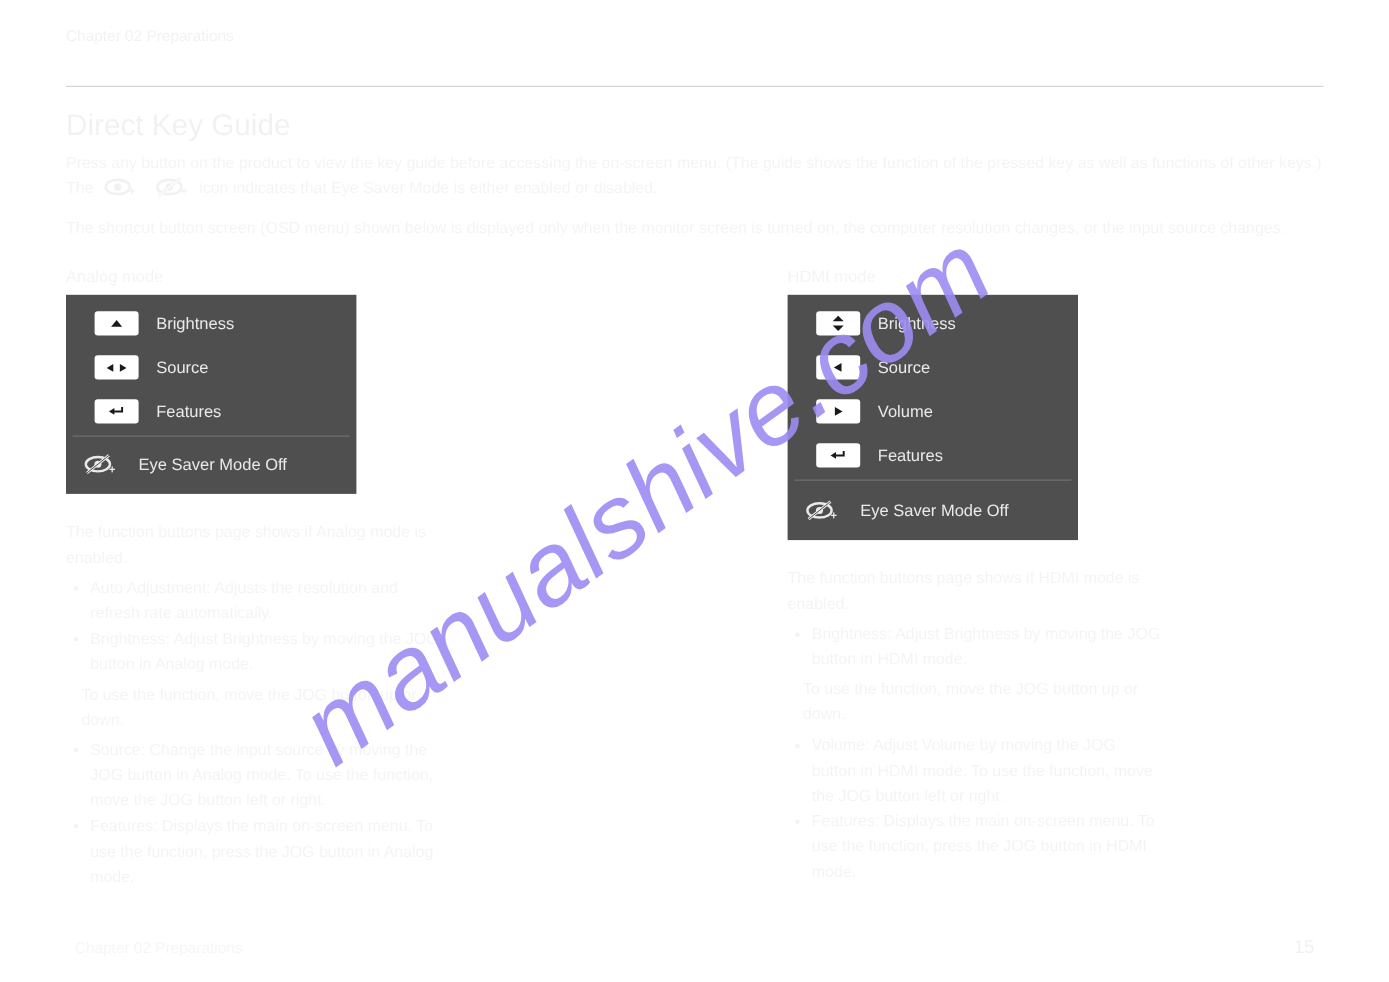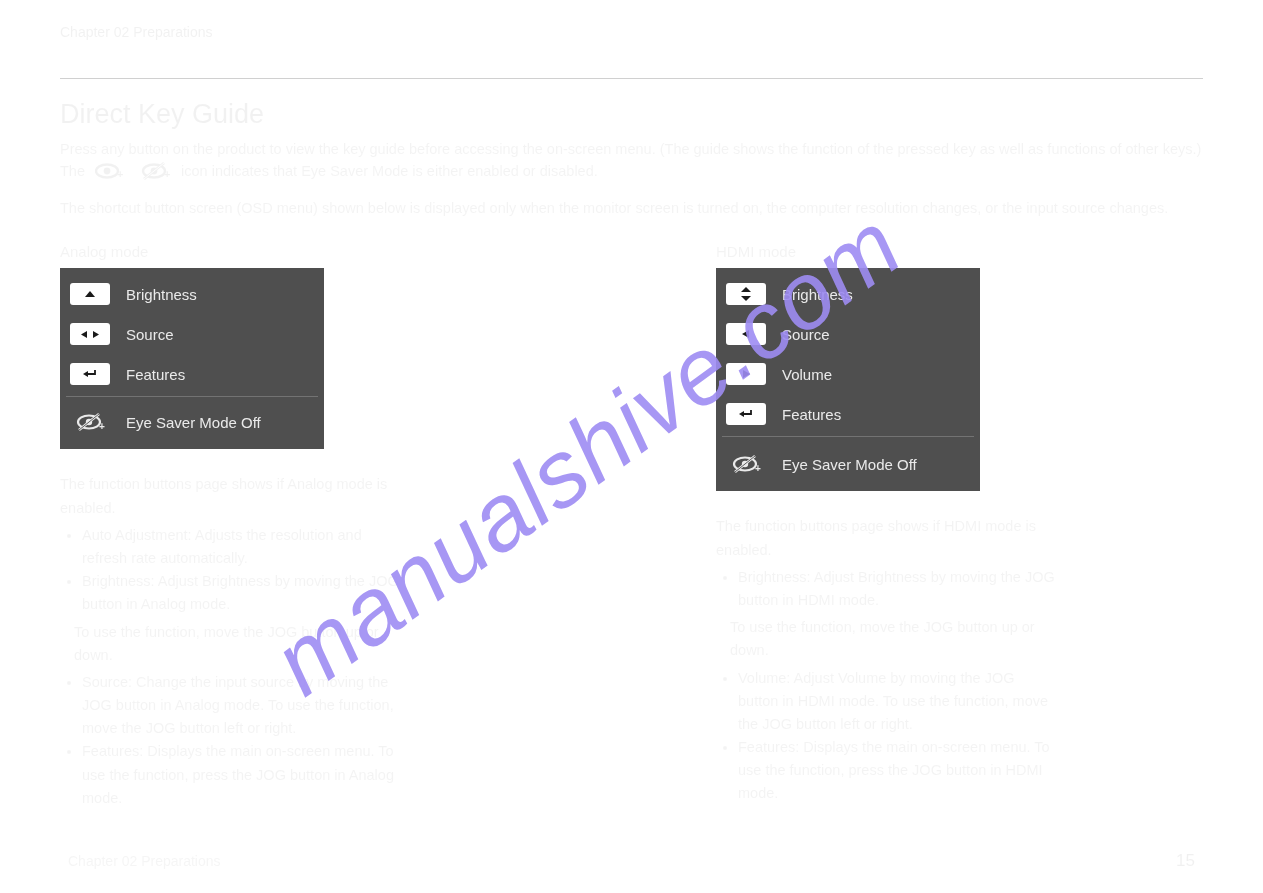--- a/index.html
+++ b/index.html
@@ -45,21 +45,21 @@
     width:264px; background:#4f4f4f; color:#eaeaea;
     font-size:15px; border-collapse:collapse;
     box-shadow:0 0 0 0 transparent;
   }
 
   .osd .row {
     display:flex; align-items:center;
     padding:9px 10px;
   }
   .osd .group {
-    padding:6px 0 2px;
+    padding:6px 16px 2px;
     text-align:right;
   }
   .osd .sep {
     border-top:1px solid #737373; margin:0 6px;
   }
 
   .keycap {
     width:40px; height:22px; border-radius:3px;
     background:#fff; color:#1a1a1a;
     display:inline-flex; align-items:center; justify-content:center;

